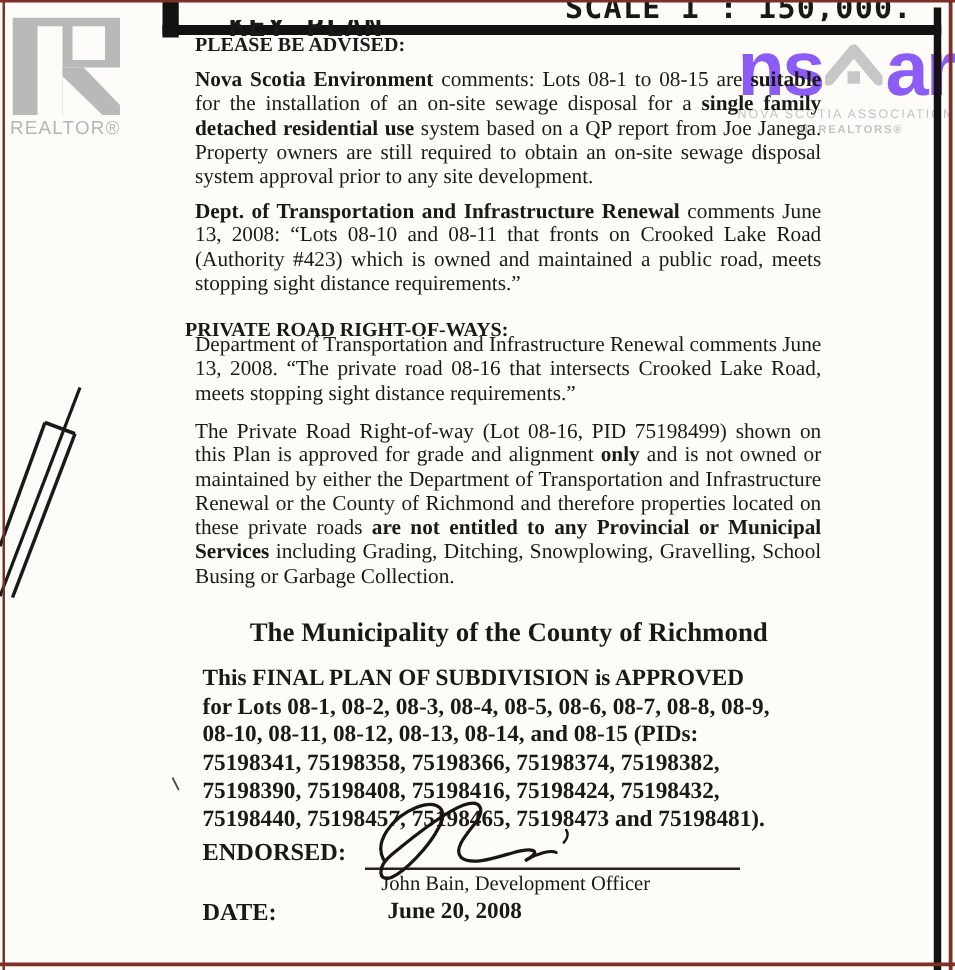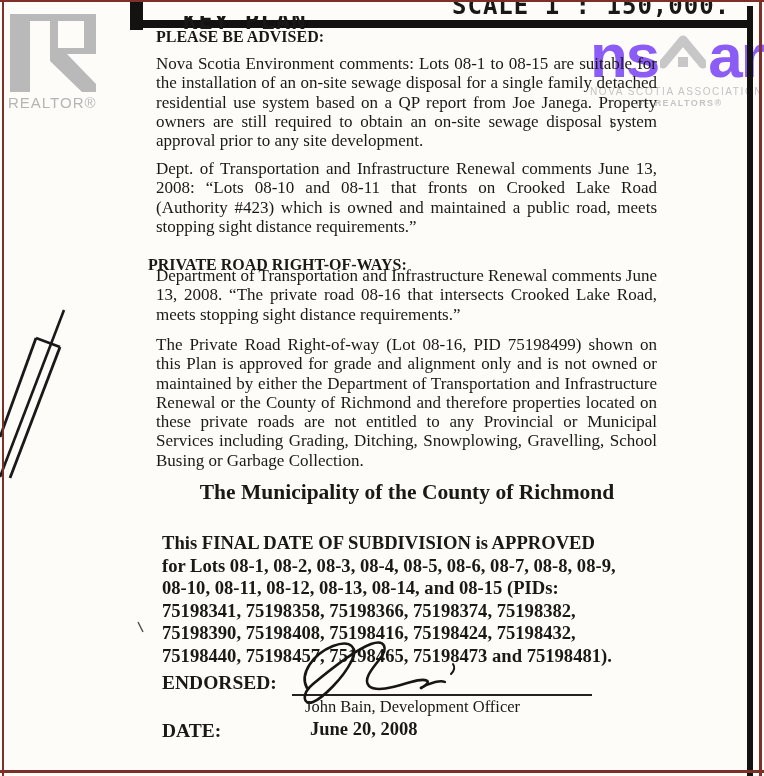--- a/index.html
+++ b/index.html
@@ -40,21 +40,21 @@
     font-family:"Liberation Sans", sans-serif;font-size:9px;font-weight:bold;
     letter-spacing:1.4px;color:#c3c3c3;white-space:nowrap;text-align:center;margin-top:1px;
   }
   
   .doc{z-index:2;}
   .h-bold{font-weight:bold;font-size:16px;white-space:nowrap;}
   .para{
     width:501px;text-align:justify;
     font-size:17px;line-height:19.3px;
   }
-  .b{font-weight:normal;}
+  .b{font-weight:bold;}
   .muni{
     width:502px;text-align:center;font-weight:bold;font-size:21.5px;white-space:nowrap;
   }
   .approval{font-weight:bold;font-size:18.6px;line-height:22.6px;}
   .approval div{white-space:nowrap;}
   .sig-label{font-weight:bold;font-size:19.5px;white-space:nowrap;}
   .sig-line{position:absolute;background:#26211e;height:2px;z-index:2;}
   .officer{font-size:16.5px;white-space:nowrap;}
   .date-val{font-weight:bold;font-size:18.5px;white-space:nowrap;margin-left:12px;}
   svg{display:block;}
@@ -116,24 +116,24 @@
 <div class="abs doc para" style="left:156px;top:54px;"><span class="b">Nova Scotia Environment</span><span> comments: Lots 08-1 to 08-15 are </span><span class="b">suitable</span><span> for the installation of an on-site sewage disposal for a </span><span class="b">single family detached residential use</span><span> system based on a QP report from Joe Janega. Property owners are still required to obtain an on-site sewage disposal system approval prior to any site development.</span></div>
 
 <div class="abs doc para" style="left:156px;top:159px;"><span class="b">Dept. of Transportation and Infrastructure Renewal</span><span> comments June 13, 2008: “Lots 08-10 and 08-11 that fronts on Crooked Lake Road (Authority #423) which is owned and maintained a public road, meets stopping sight distance requirements.”</span></div>
 
 <div class="abs doc h-bold" style="left:148px;top:236px;margin-top:20px;">PRIVATE ROAD RIGHT-OF-WAYS:</div>
 
 <div class="abs doc para" style="left:156px;top:266px;">Department of Transportation and Infrastructure Renewal comments June 13, 2008. “The private road 08-16 that intersects Crooked Lake Road, meets stopping sight distance requirements.”</div>
 
 <div class="abs doc para" style="left:156px;top:335px;"><span>The Private Road Right-of-way (Lot 08-16, PID 75198499) shown on this Plan is approved for grade and alignment </span><span class="b">only</span><span> and is not owned or maintained by either the Department of Transportation and Infrastructure Renewal or the County of Richmond and therefore properties located on these private roads </span><span class="b">are not entitled to any Provincial or Municipal Services</span><span> including Grading, Ditching, Snowplowing, Gravelling, School Busing or Garbage Collection.</span></div>
 
-<div class="abs doc muni" style="left:156px;top:480px;">The Municipality of the County of Richmond</div>
+<div class="abs doc muni" style="left:156px;top:494px;">The Municipality of the County of Richmond</div>
 
 <div class="abs doc approval" style="left:162px;top:532px;">
-  <div>This FINAL DATE OF SUBDIVISION is APPROVED</div>
+  <div>This FINAL PLAN OF SUBDIVISION is APPROVED</div>
   <div>for Lots 08-1, 08-2, 08-3, 08-4, 08-5, 08-6, 08-7, 08-8, 08-9,</div>
   <div>08-10, 08-11, 08-12, 08-13, 08-14, and 08-15 (PIDs:</div>
   <div>75198341, 75198358, 75198366, 75198374, 75198382,</div>
   <div>75198390, 75198408, 75198416, 75198424, 75198432,</div>
   <div>75198440, 75198457, 75198465, 75198473 and 75198481).</div>
 </div>
 
 <div class="abs doc sig-label" style="left:162px;top:672px;">ENDORSED:</div>
 <div class="sig-line" style="left:292px;top:694px;width:300px;"></div>
 <svg class="abs" style="left:293px;top:636px;z-index:2;" width="185" height="70" viewBox="0 0 185 70">

